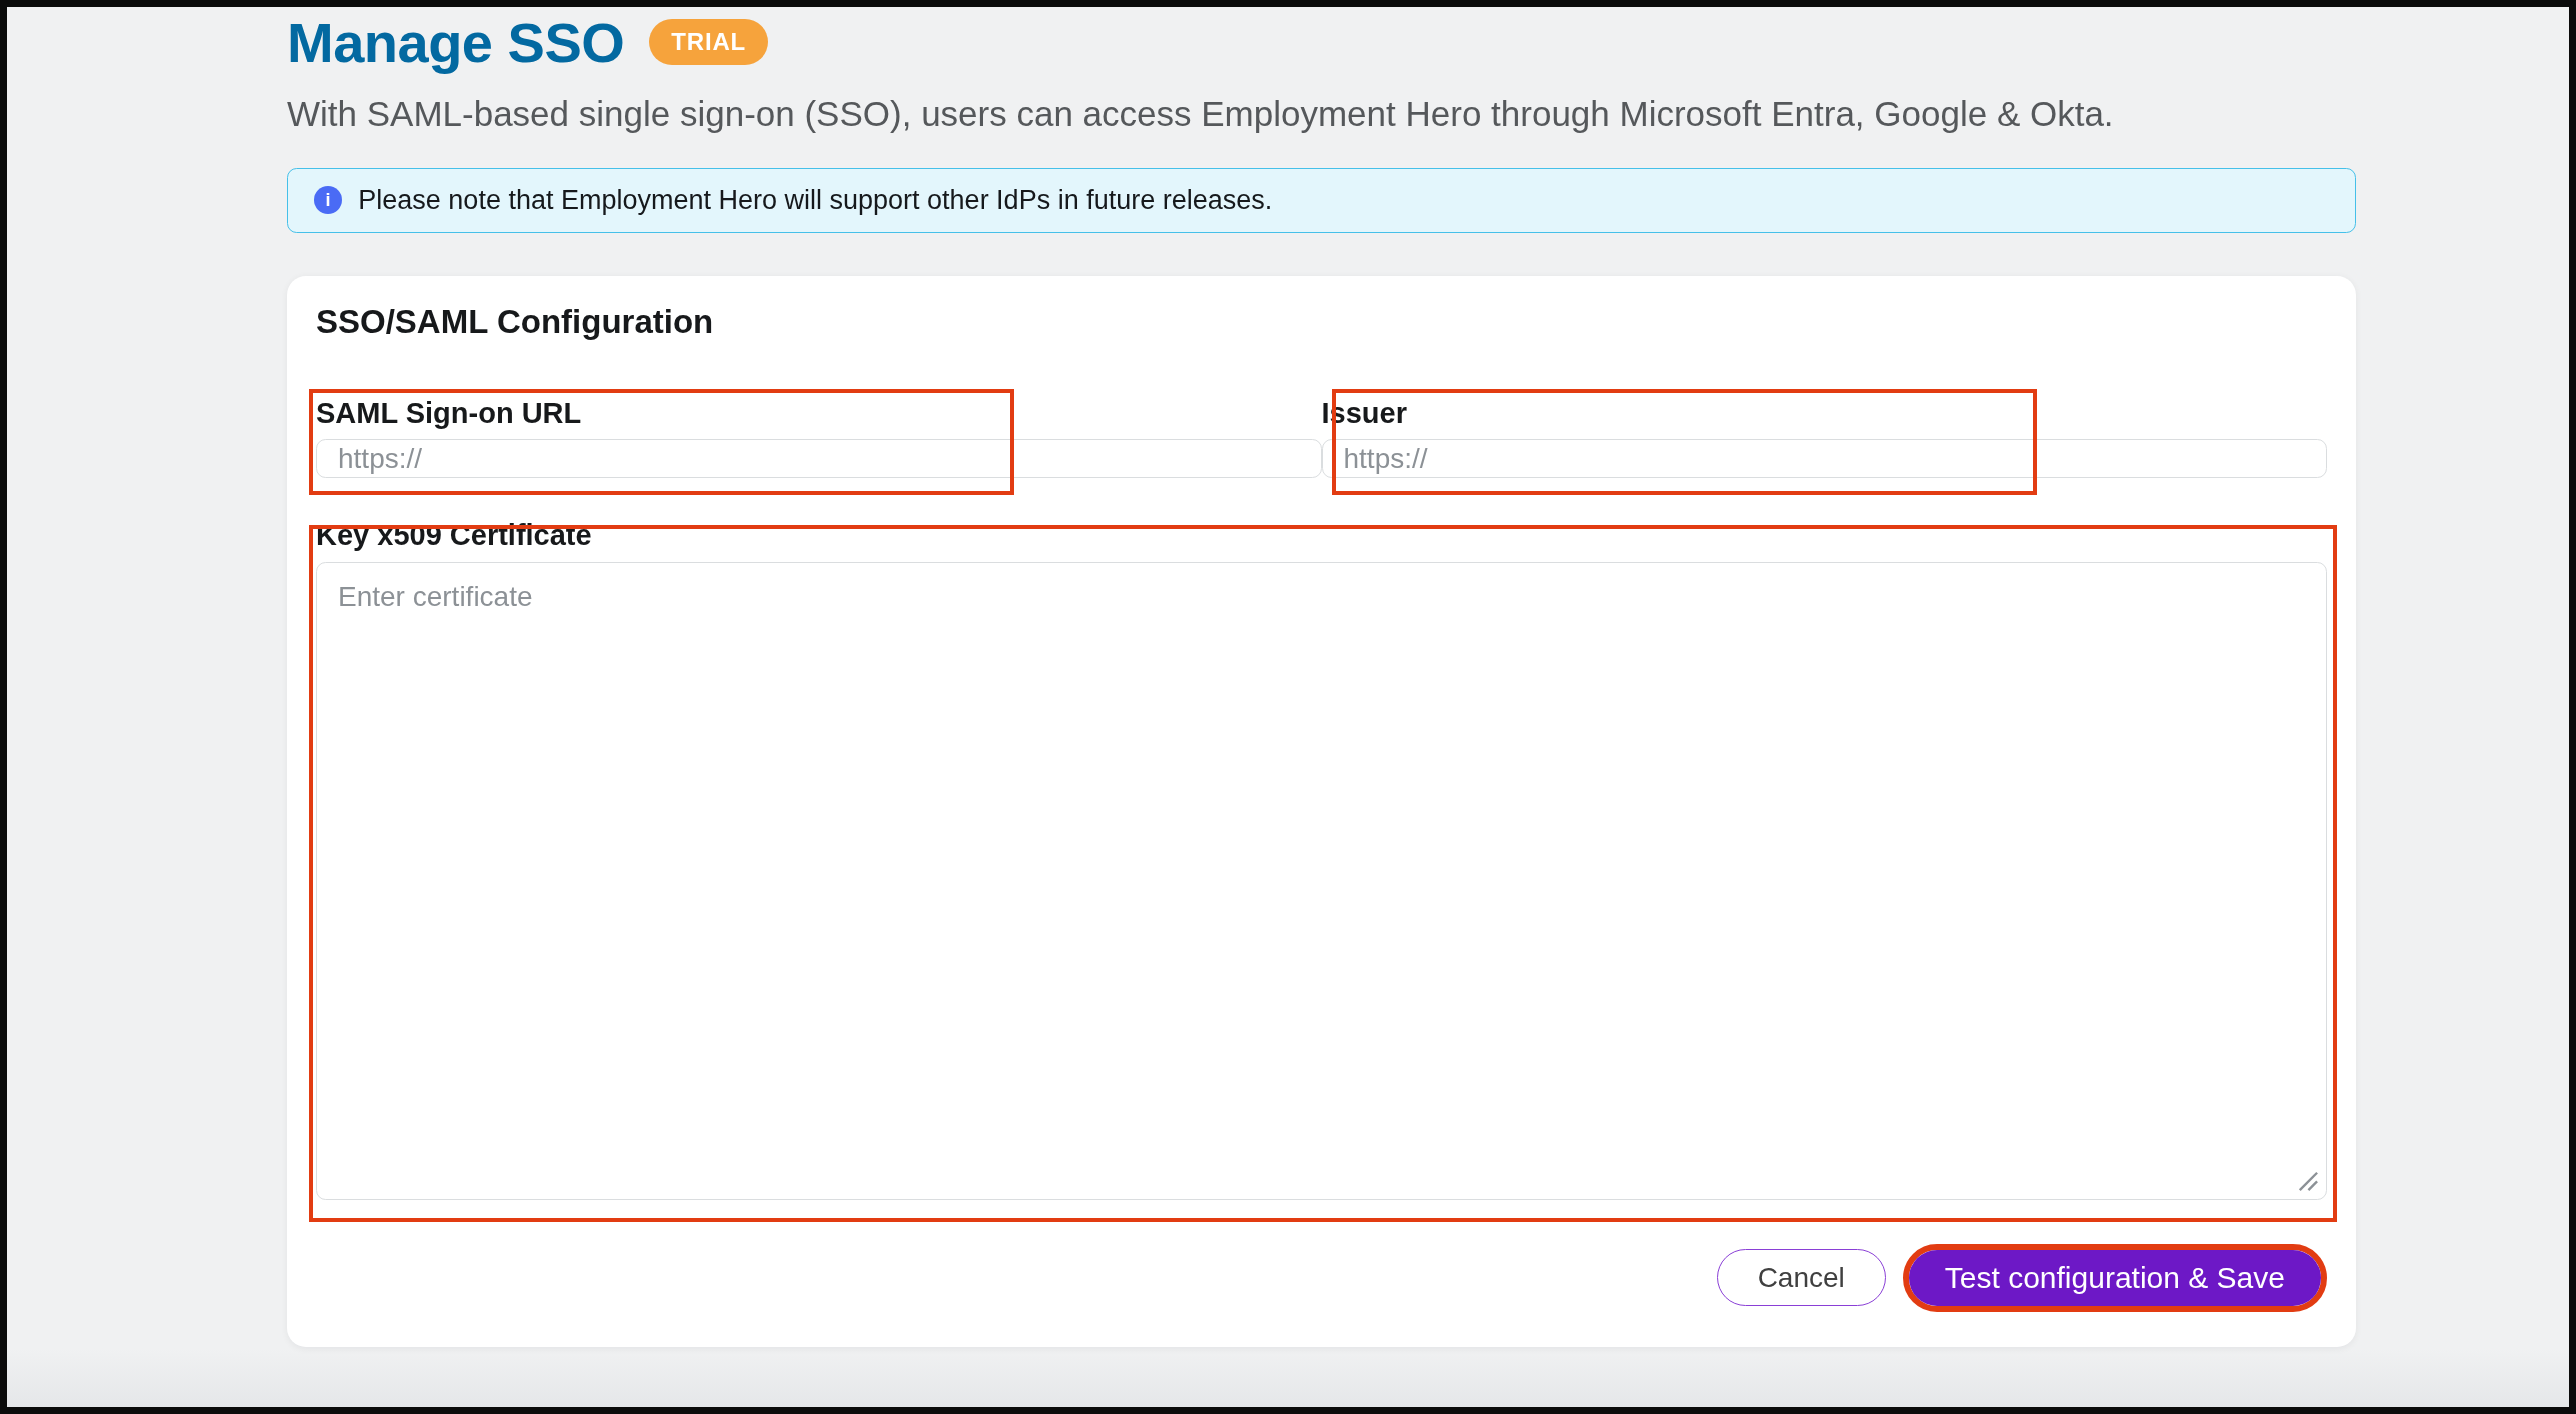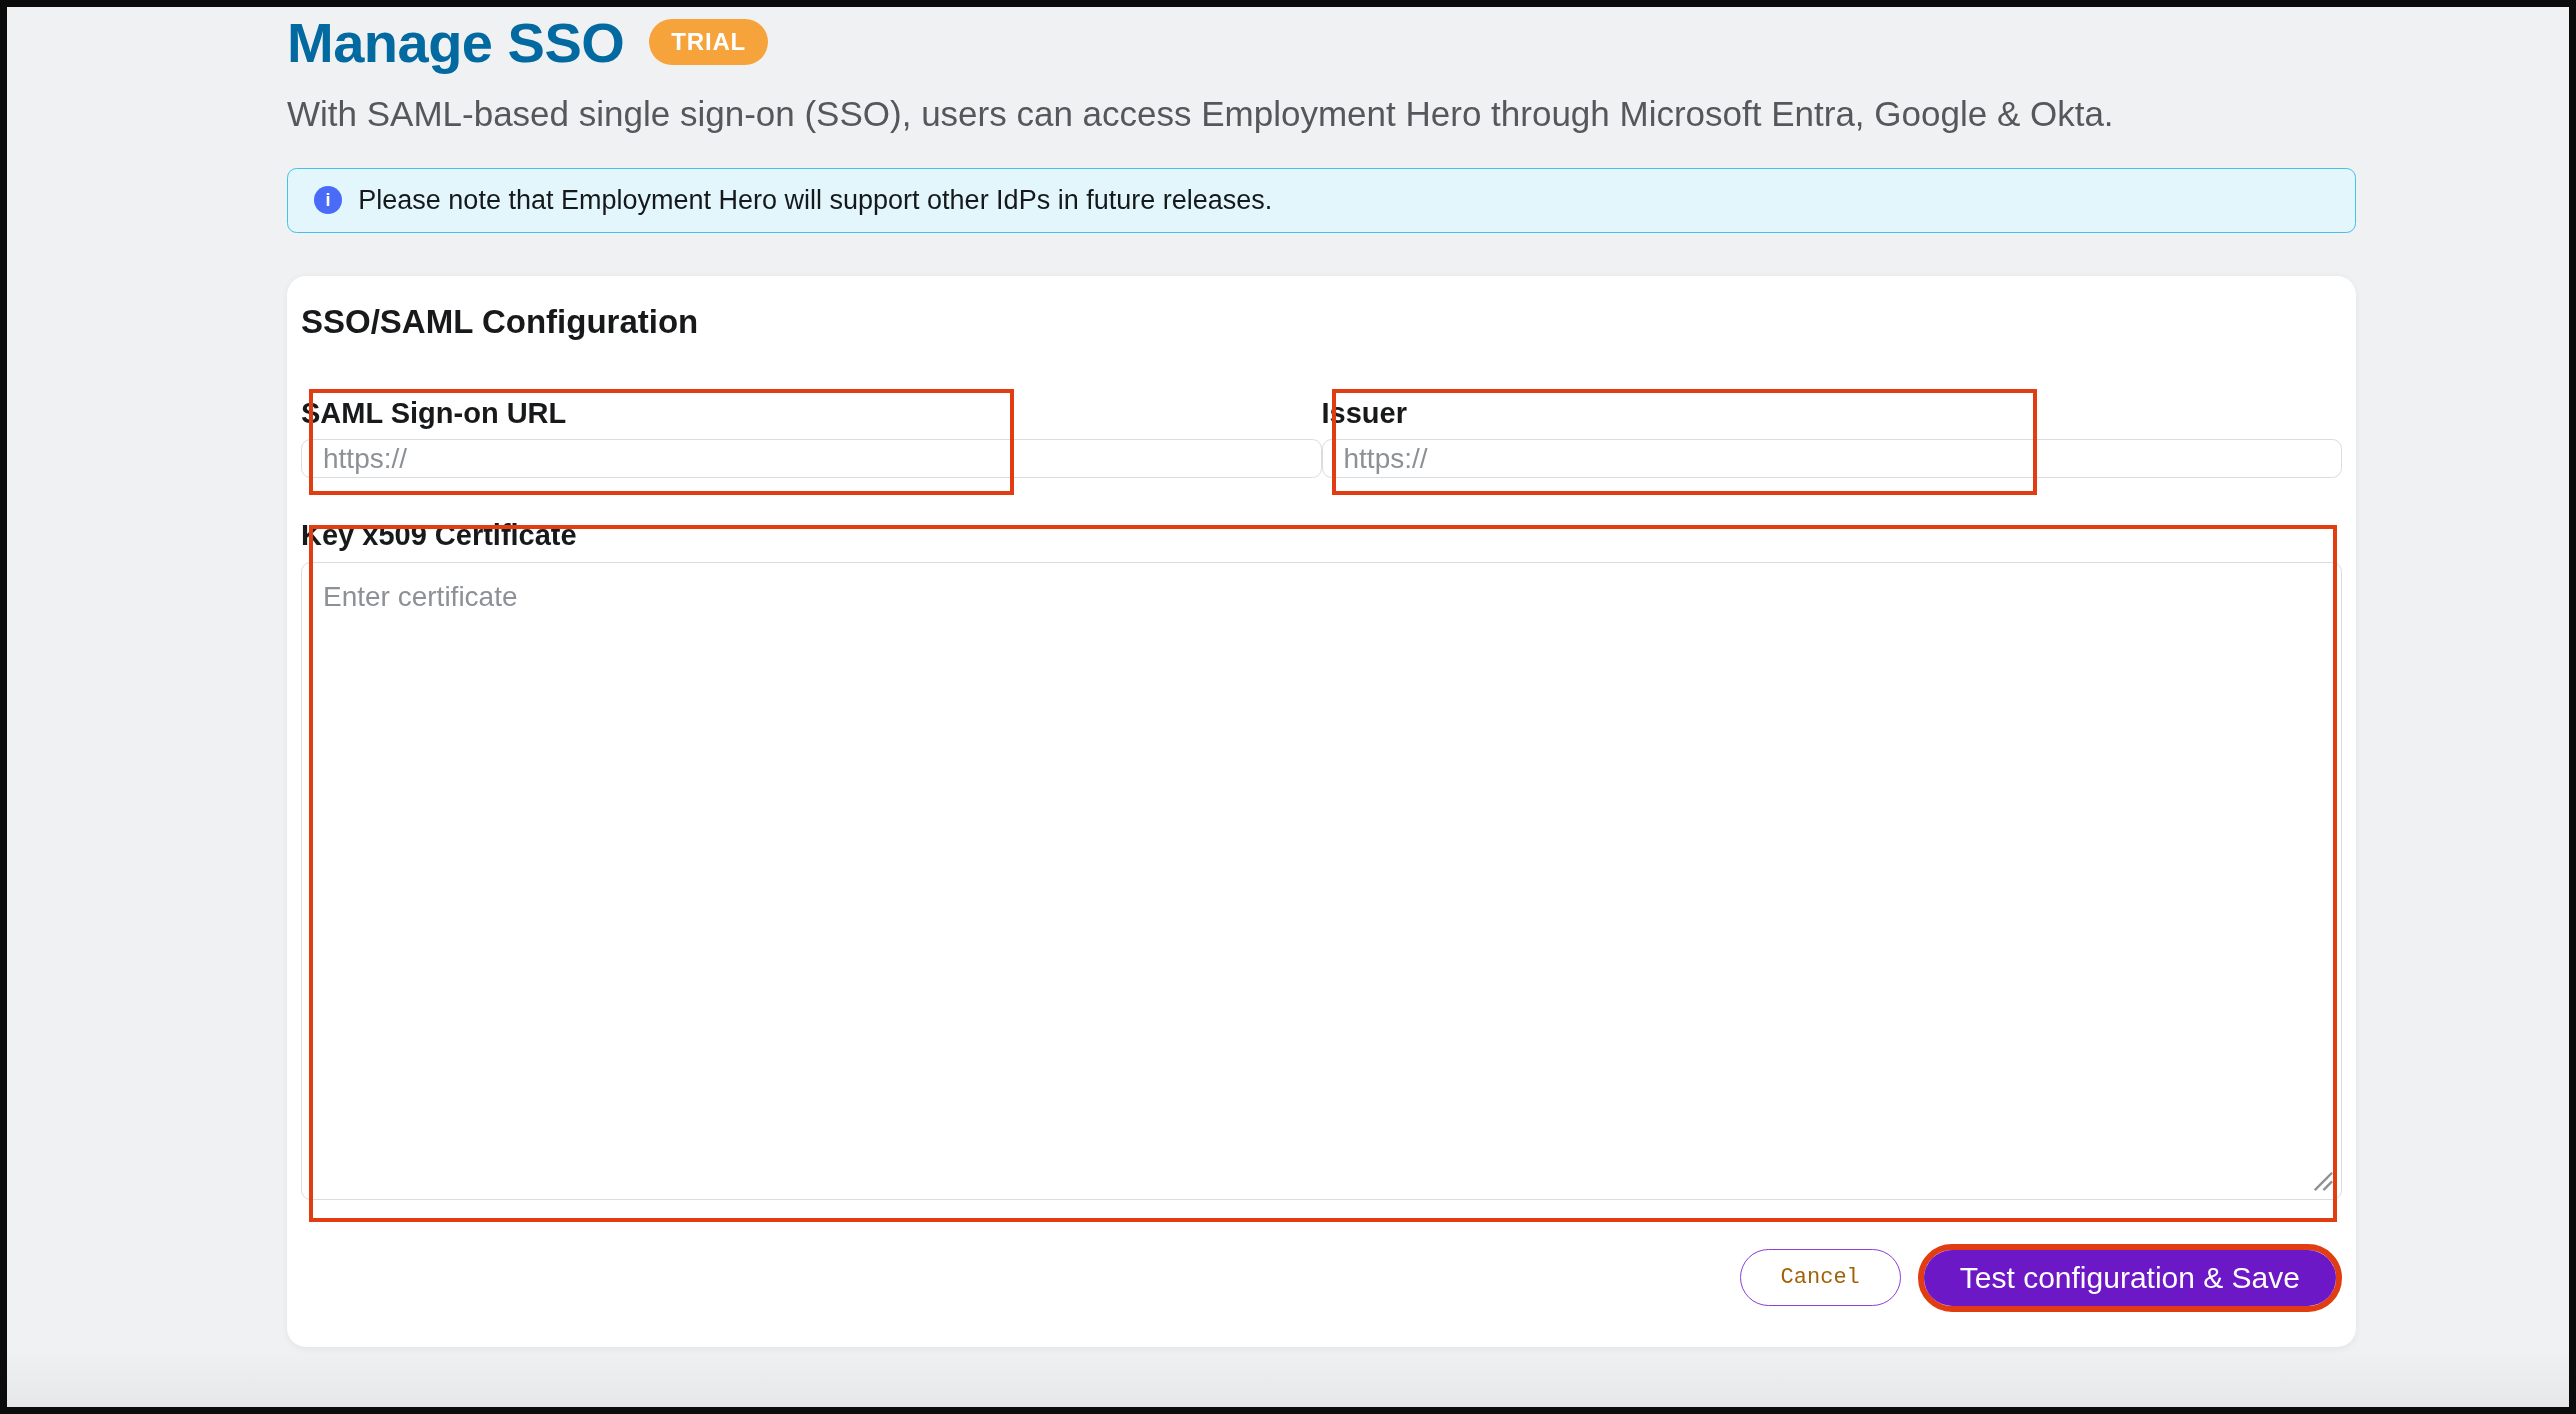--- a/index.html
+++ b/index.html
@@ -49,21 +49,21 @@
     font-size: 18px; font-weight: 700; font-style: normal; line-height: 1;
   }
   .info-text { font-size: 27px; color: #16191C; }
 
   
   .card {
     margin-top: 43px; width: 100%; height: 1071px;
     background: #FFFFFF; border-radius: 19px;
     box-shadow: 0 1.9px 7.7px rgba(20, 24, 28, 0.06);
   }
-  .card-body { position: relative; width: 100%; height: 100%; padding: 27px 14px; border-radius: 31px; }
+  .card-body { position: relative; width: 100%; height: 100%; padding: 27px 29px; border-radius: 31px; }
   .card-heading { font-size: 33px; font-weight: 700; line-height: 38px; color: #17191B; }
 
   .grid2 {
     margin-top: 55px;
     display: grid; grid-template-columns: 1fr 1fr; 
   }
   .field-label {
     display: block; font-size: 29px; font-weight: 700; line-height: 34px;
     color: #17191B; margin-bottom: 9.6px;
   }
@@ -100,22 +100,22 @@
   .ann-issuer { left: 1045px; top: 113px; width: 705px;  height: 106px; }
   .ann-cert   { left: 22px;   top: 249px; width: 2028px; height: 697px; }
 
   
   .actions {
     margin-top: 44px;
     display: flex; justify-content: flex-end; align-items: center; gap: 17px;
   }
   .cancel-button {
     height: 57px; padding: 0 40px; border-radius: 956px;
-    background: #FFFFFF; border: 1.9px solid #8A3FD6; color: #a16207;
-    font-size: 22px; font-family: Liberation Mono, monospace; cursor: pointer;
+    background: #FFFFFF; border: 1.9px solid #8A3FD6; color: #404040;
+    font-size: 28px; font-family: Liberation Sans, sans-serif; cursor: pointer;
   }
   .submit-ring {
     border: 6.7px solid #E23C12; border-radius: 956px; padding: 0;
     display: inline-flex;
   }
   .submit-button {
     height: 56px; padding: 0 36px; border-radius: 956px; border: none;
     background: #6D18C6; color: #FFFFFF;
     font-size: 30px; font-family: inherit; cursor: pointer;
   }

